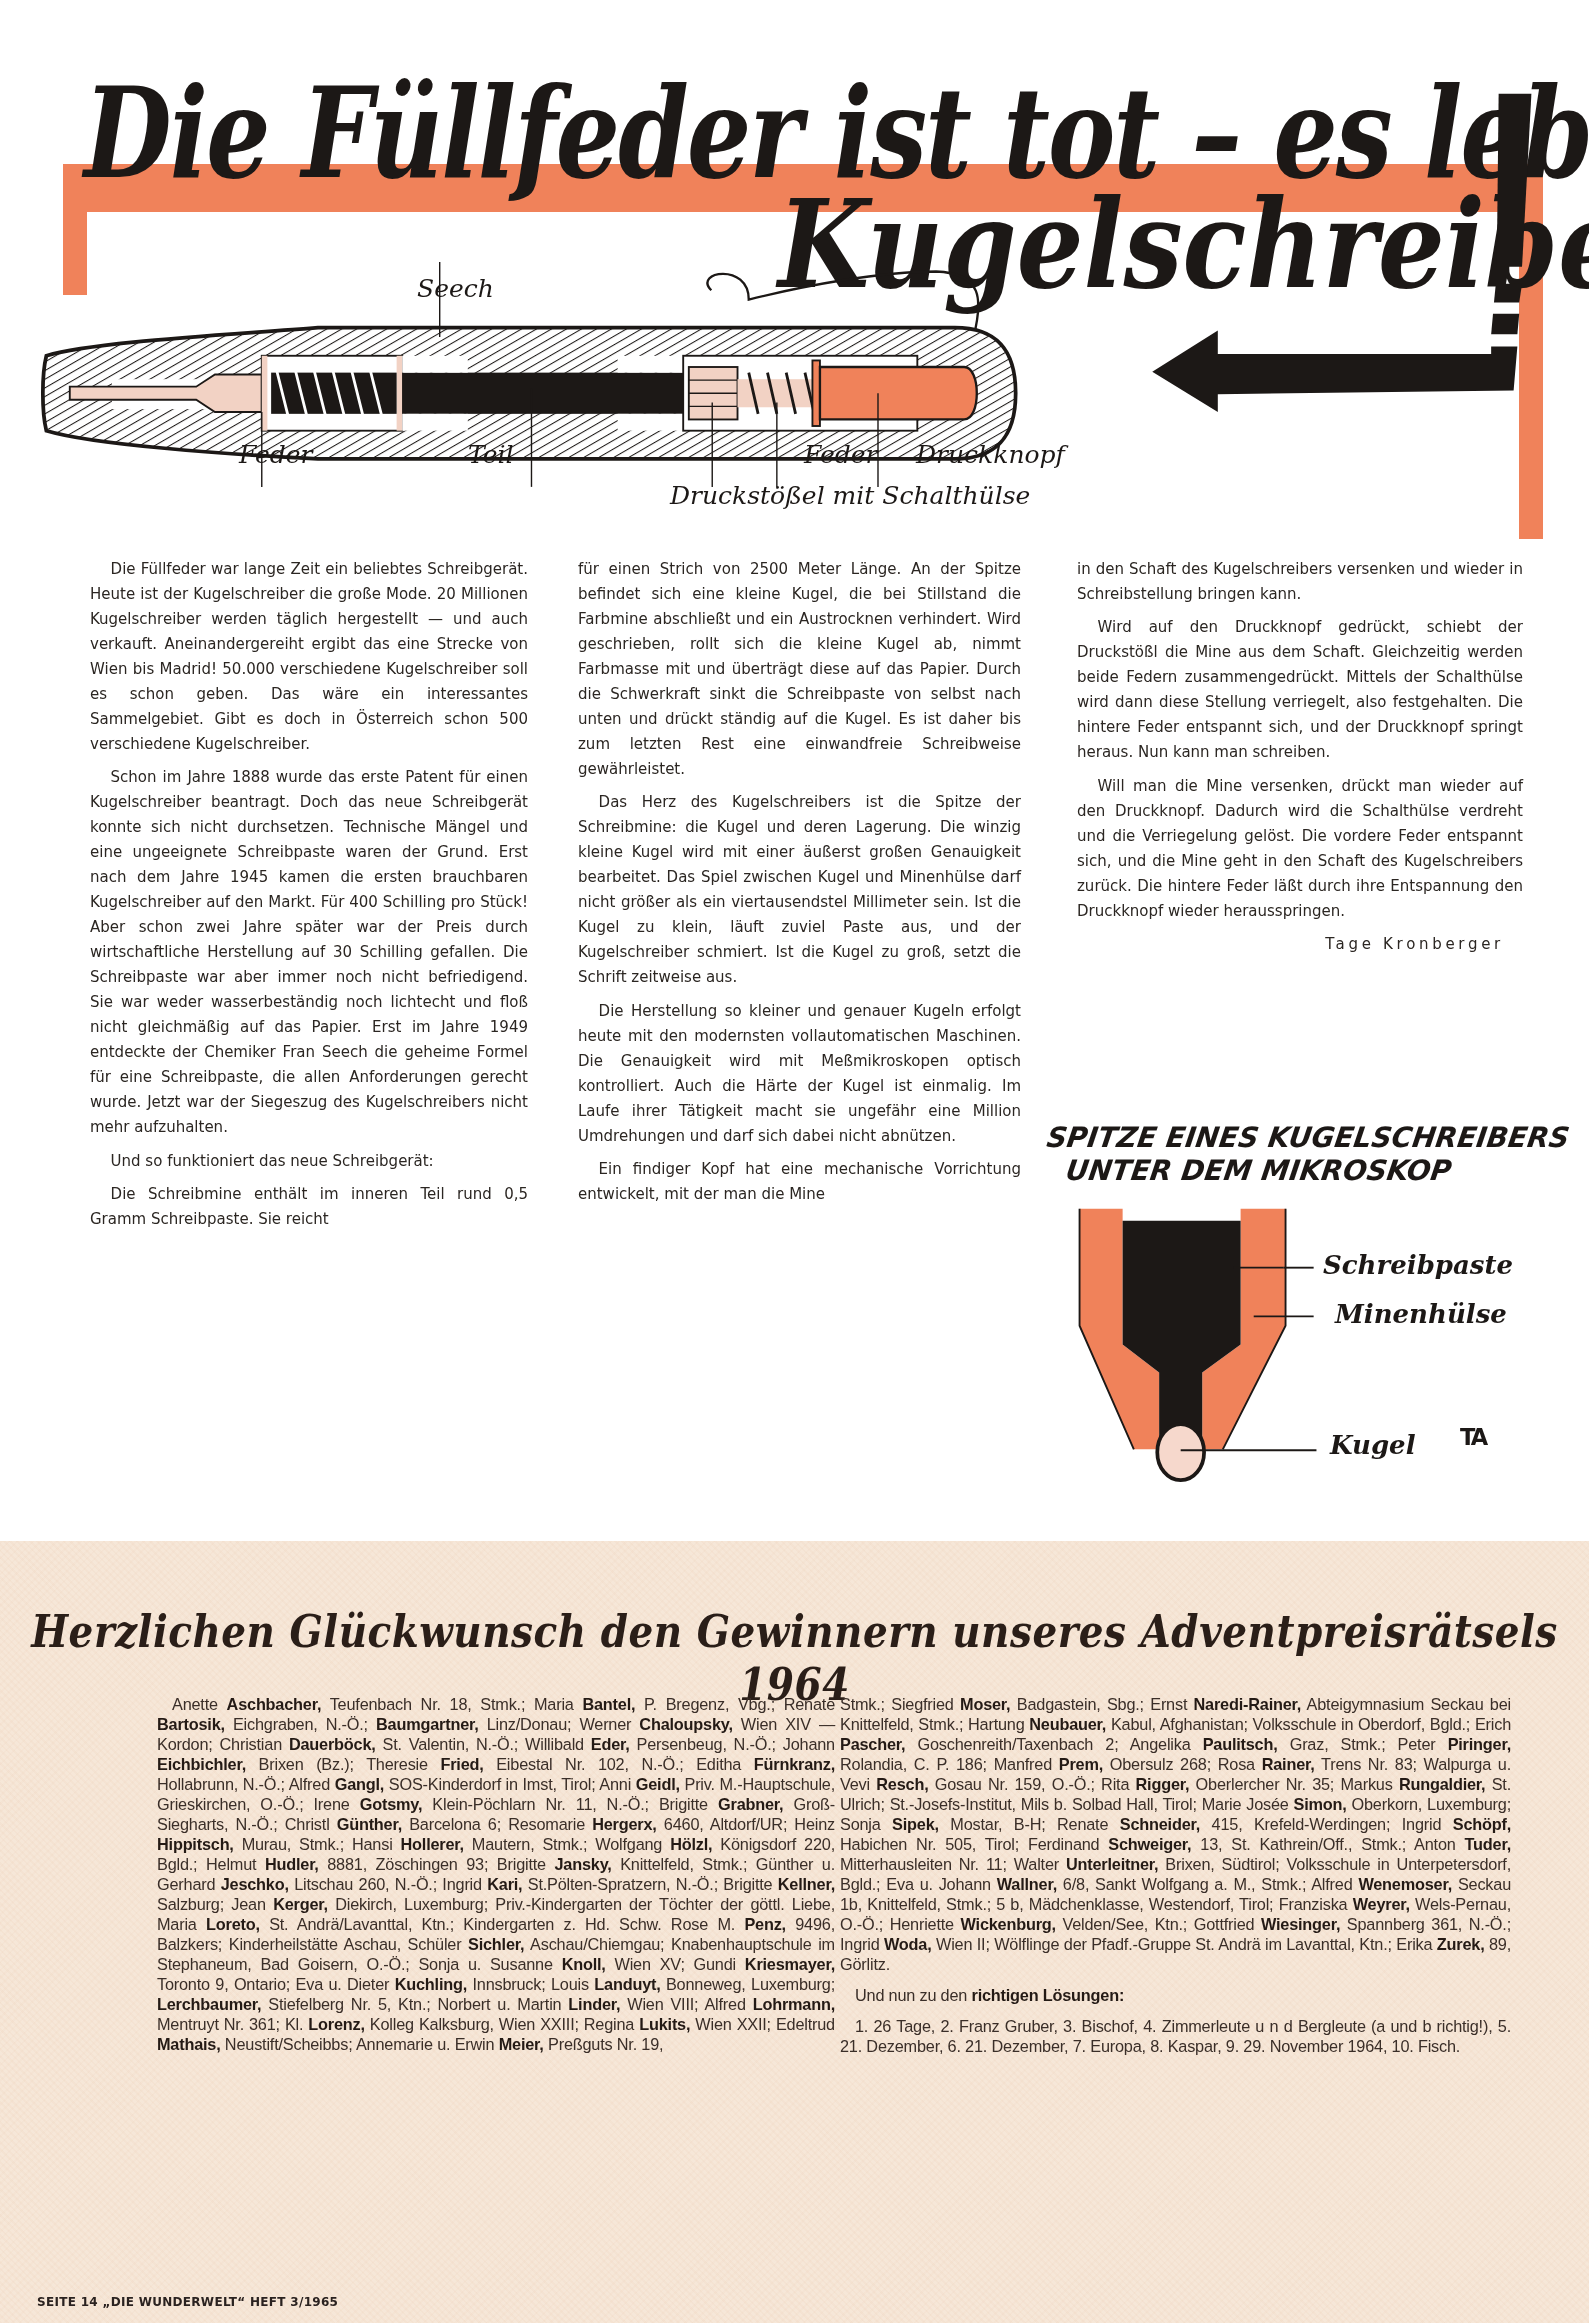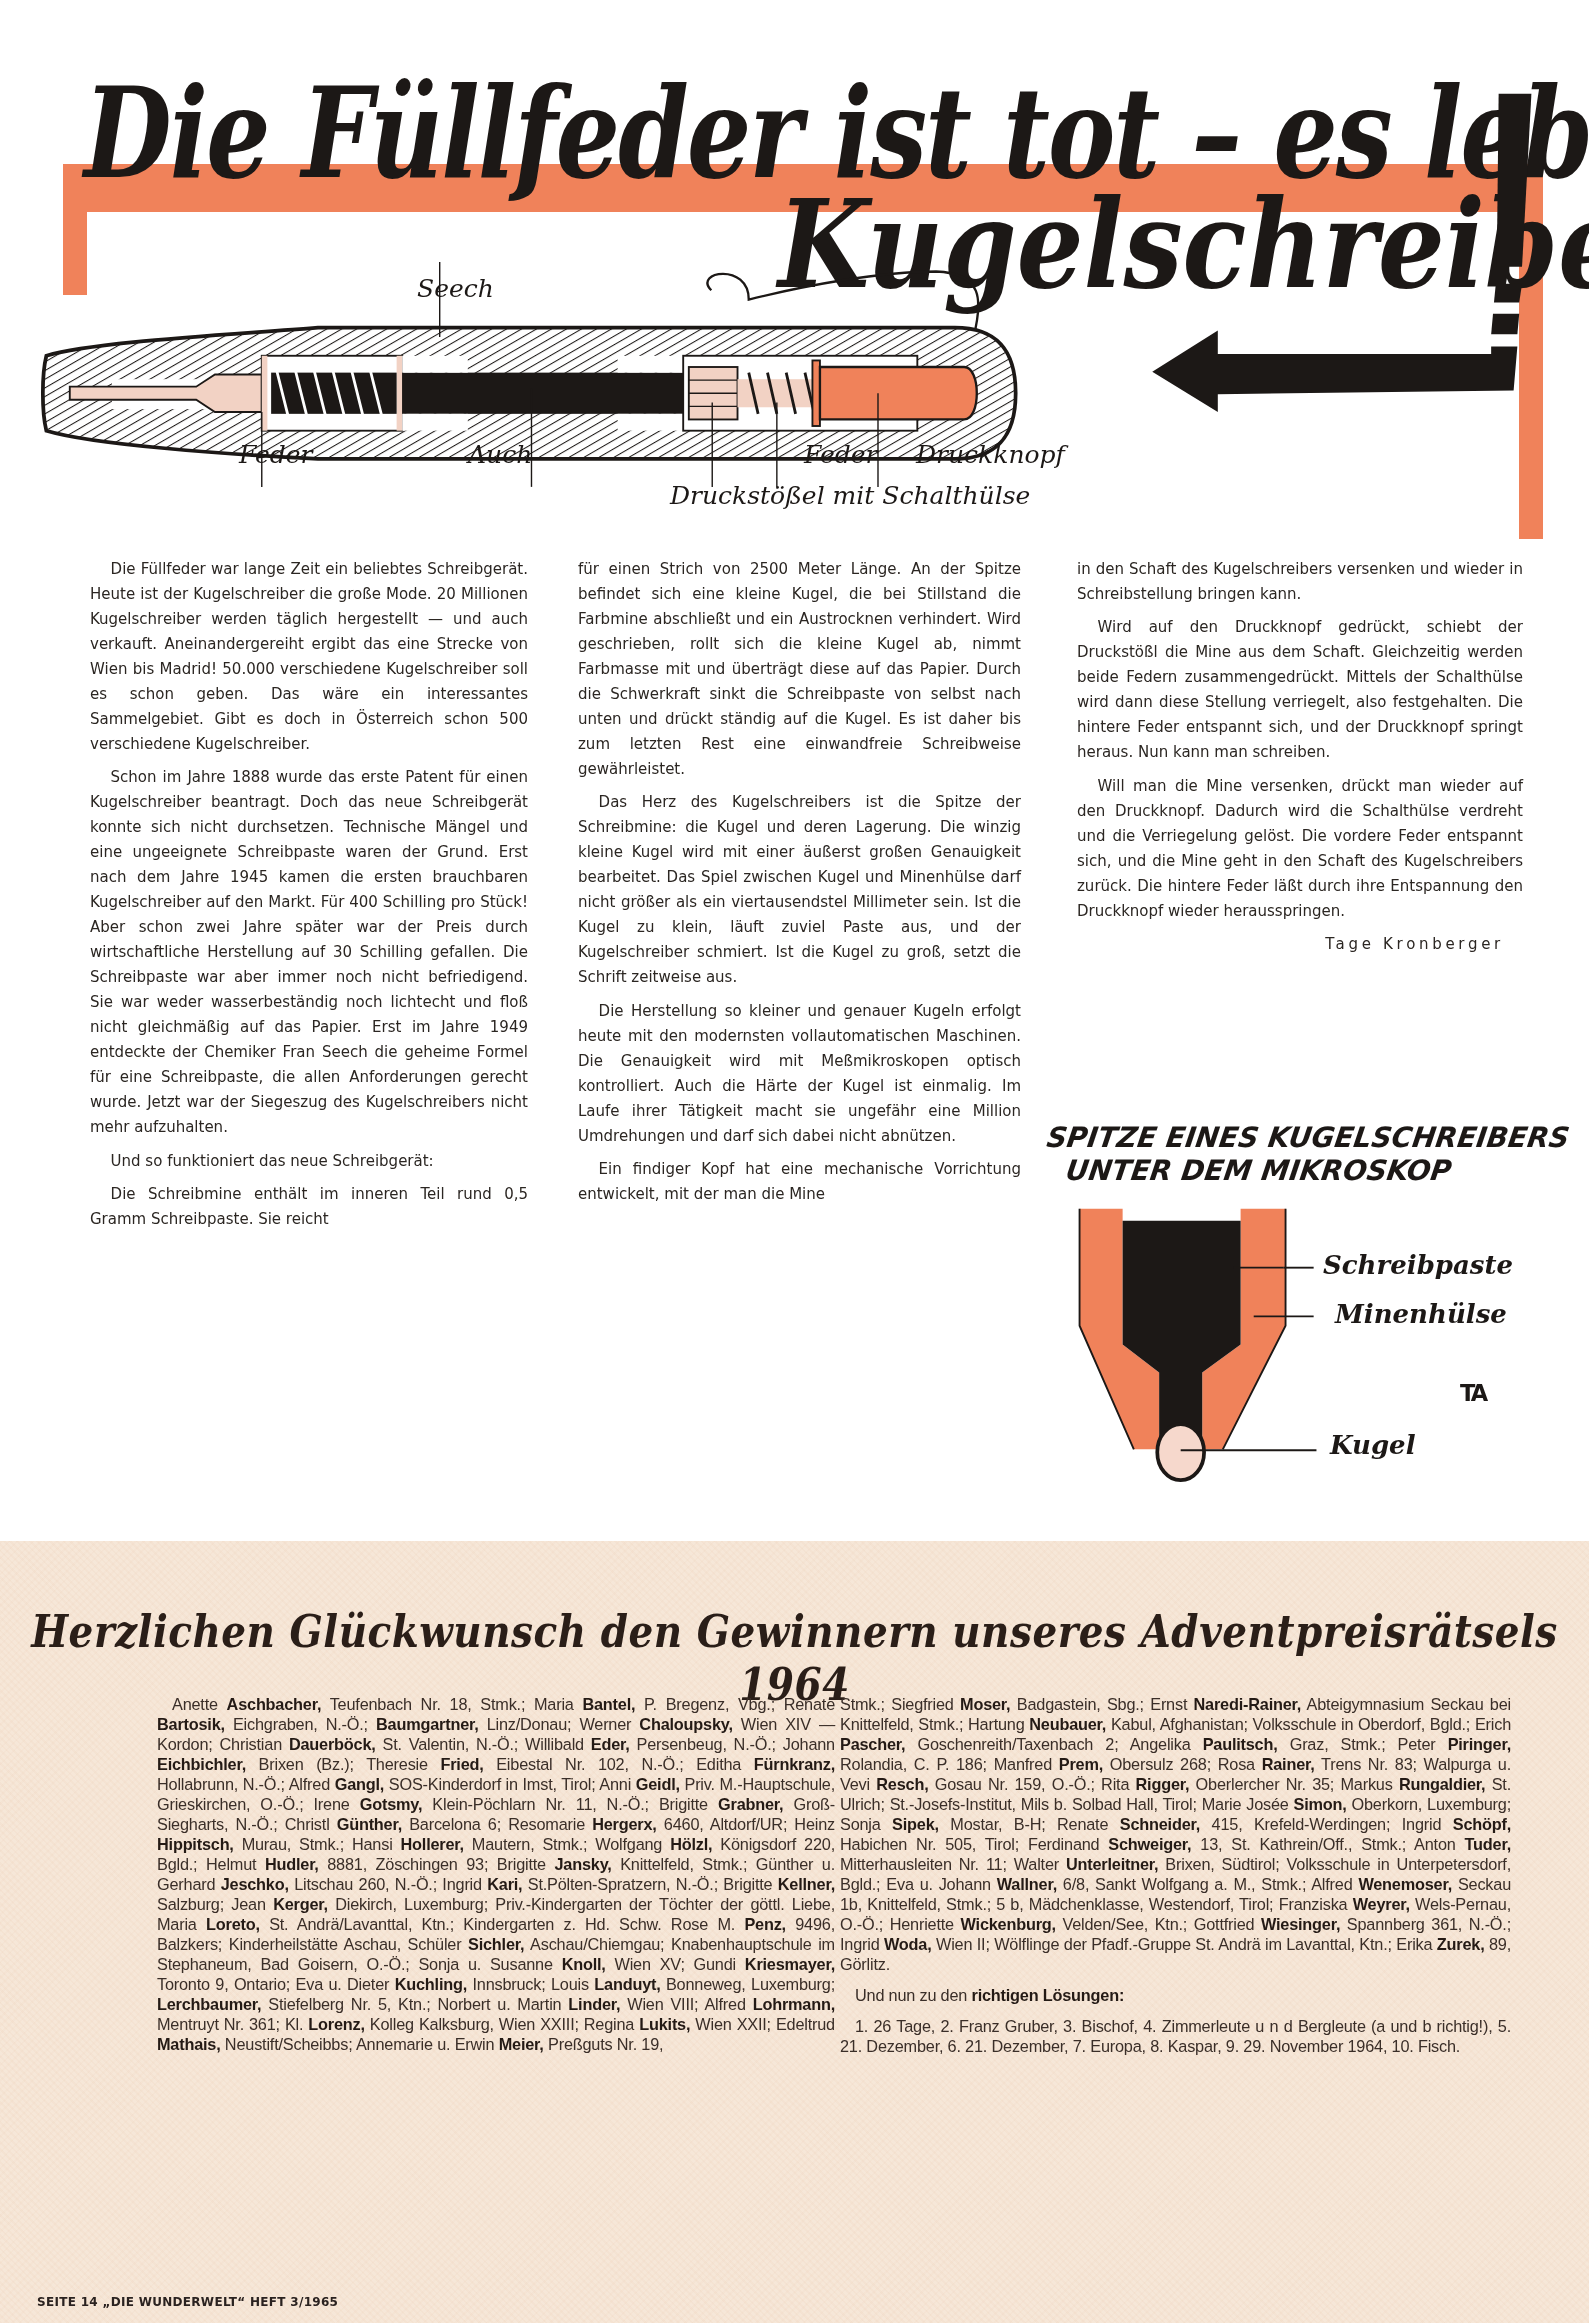--- a/index.html
+++ b/index.html
@@ -159,21 +159,21 @@
   <line x1="430" y1="0" x2="430" y2="80" stroke="#1c1816" stroke-width="1.5"></line>
   <line x1="240" y1="160" x2="240" y2="240" stroke="#1c1816" stroke-width="1.5"></line>
   <line x1="528" y1="135" x2="528" y2="240" stroke="#1c1816" stroke-width="1.5"></line>
   <line x1="721" y1="150" x2="721" y2="240" stroke="#1c1816" stroke-width="1.5"></line>
   <line x1="790" y1="150" x2="790" y2="240" stroke="#1c1816" stroke-width="1.5"></line>
   <line x1="898" y1="140" x2="898" y2="240" stroke="#1c1816" stroke-width="1.5"></line>
 </svg>
 
 <div class="abs pen-label" style="left:417px; top:274px;">Seech</div>
 <div class="abs pen-label" style="left:239px; top:440px;">Feder</div>
-<div class="abs pen-label" style="left:468px; top:440px;">Auch</div>
+<div class="abs pen-label" style="left:468px; top:440px;">Teil</div>
 <div class="abs pen-label" style="left:804px; top:440px;">Feder</div>
 <div class="abs pen-label" style="left:916px; top:440px;">Druckknopf</div>
 <div class="abs pen-label" style="left:670px; top:481px;">Druckstößel mit Schalthülse</div>
 
 <div id="col1" class="col">
   <p>Die Füllfeder war lange Zeit ein beliebtes Schreibgerät. Heute ist der Kugelschreiber die große Mode. 20 Millionen Kugelschreiber werden täglich hergestellt — und auch verkauft. Aneinandergereiht ergibt das eine Strecke von Wien bis Madrid! 50.000 verschiedene Kugelschreiber soll es schon geben. Das wäre ein interessantes Sammelgebiet. Gibt es doch in Österreich schon 500 verschiedene Kugelschreiber.</p>
   <p>Schon im Jahre 1888 wurde das erste Patent für einen Kugelschreiber beantragt. Doch das neue Schreibgerät konnte sich nicht durchsetzen. Technische Mängel und eine ungeeignete Schreibpaste waren der Grund. Erst nach dem Jahre 1945 kamen die ersten brauchbaren Kugelschreiber auf den Markt. Für 400 Schilling pro Stück! Aber schon zwei Jahre später war der Preis durch wirtschaftliche Herstellung auf 30 Schilling gefallen. Die Schreibpaste war aber immer noch nicht befriedigend. Sie war weder wasserbeständig noch lichtecht und floß nicht gleichmäßig auf das Papier. Erst im Jahre 1949 entdeckte der Chemiker Fran Seech die geheime Formel für eine Schreibpaste, die allen Anforderungen gerecht wurde. Jetzt war der Siegeszug des Kugelschreibers nicht mehr aufzuhalten.</p>
   <p>Und so funktioniert das neue Schreibgerät:</p>
   <p>Die Schreibmine enthält im inneren Teil rund 0,5 Gramm Schreibpaste. Sie reicht</p>
 </div>
@@ -204,21 +204,21 @@
 
   <line x1="176" y1="68" x2="230" y2="68" stroke="#1c1816" stroke-width="2"></line>
   <line x1="230" y1="68" x2="262" y2="68" stroke="#1c1816" stroke-width="2"></line>
   <line x1="198" y1="120" x2="262" y2="120" stroke="#1c1816" stroke-width="2"></line>
   <line x1="120" y1="263" x2="265" y2="263" stroke="#1c1816" stroke-width="2"></line>
 </svg>
 
 <div class="abs micro-label" style="left:1323px; top:1250px;">Schreibpaste</div>
 <div class="abs micro-label" style="left:1321px; top:1299px;margin-left:14px;">Minenhülse</div>
 <div class="abs micro-label" style="left:1330px; top:1430px;">Kugel</div>
-<div class="abs" style="left:1460px; top:1380px; font-family:'DejaVu Sans',sans-serif; font-weight:bold; font-size:22.5px; color:#1c1816; letter-spacing:-2.8px;">TA</div>
+<div class="abs" style="left:1460px; top:1424px; font-family:'DejaVu Sans',sans-serif; font-weight:bold; font-size:22.5px; color:#1c1816; letter-spacing:-2.8px;">TA</div>
 
 <div id="beige" class="abs"></div>
 
 <div id="winners-title" class="abs">Herzlichen Glückwunsch den Gewinnern unseres Adventpreisrätsels 1964</div>
 
 <div id="wcol1" class="wcol"><span>Anette <b>Aschbacher,</b> Teufenbach Nr. 18, Stmk.; </span><span>Maria <b>Bantel,</b> P. Bregenz, Vbg.; </span><span>Renate <b>Bartosik,</b> Eichgraben, N.-Ö.; </span><span><b>Baumgartner,</b> Linz/Donau; </span><span>Werner <b>Chaloupsky,</b> Wien XIV — Kordon; </span><span>Christian <b>Dauerböck,</b> St. Valentin, N.-Ö.; </span><span>Willibald <b>Eder,</b> Persenbeug, N.-Ö.; </span><span>Johann <b>Eichbichler,</b> Brixen (Bz.); </span><span>Theresie <b>Fried,</b> Eibestal Nr. 102, N.-Ö.; </span><span>Editha <b>Fürnkranz,</b> Hollabrunn, N.-Ö.; </span><span>Alfred <b>Gangl,</b> SOS-Kinderdorf in Imst, Tirol; </span><span>Anni <b>Geidl,</b> Priv. M.-Hauptschule, Grieskirchen, O.-Ö.; </span><span>Irene <b>Gotsmy,</b> Klein-Pöchlarn Nr. 11, N.-Ö.; </span><span>Brigitte <b>Grabner,</b> Groß-Siegharts, N.-Ö.; </span><span>Christl <b>Günther,</b> Barcelona 6; </span><span>Resomarie <b>Hergerx,</b> 6460, Altdorf/UR; </span><span>Heinz <b>Hippitsch,</b> Murau, Stmk.; </span><span>Hansi <b>Hollerer,</b> Mautern, Stmk.; </span><span>Wolfgang <b>Hölzl,</b> Königsdorf 220, Bgld.; </span><span>Helmut <b>Hudler,</b> 8881, Zöschingen 93; </span><span>Brigitte <b>Jansky,</b> Knittelfeld, Stmk.; </span><span>Günther u. Gerhard <b>Jeschko,</b> Litschau 260, N.-Ö.; </span><span>Ingrid <b>Kari,</b> St.Pölten-Spratzern, N.-Ö.; </span><span>Brigitte <b>Kellner,</b> Salzburg; </span><span>Jean <b>Kerger,</b> Diekirch, Luxemburg; </span><span>Priv.-Kindergarten der Töchter der göttl. Liebe, Maria <b>Loreto,</b> St. Andrä/Lavanttal, Ktn.; </span><span>Kindergarten z. Hd. Schw. Rose M. <b>Penz,</b> 9496, Balzkers; </span><span>Kinderheilstätte Aschau, Schüler <b>Sichler,</b> Aschau/Chiemgau; </span><span>Knabenhauptschule im Stephaneum, Bad Goisern, O.-Ö.; Sonja u. Susanne <b>Knoll,</b> Wien XV; </span><span>Gundi <b>Kriesmayer,</b> Toronto 9, Ontario; </span><span>Eva u. Dieter <b>Kuchling,</b> Innsbruck; </span><span>Louis <b>Landuyt,</b> Bonneweg, Luxemburg; </span><span><b>Lerchbaumer,</b> Stiefelberg Nr. 5, Ktn.; </span><span>Norbert u. Martin <b>Linder,</b> Wien VIII; </span><span>Alfred <b>Lohrmann,</b> Mentruyt Nr. 361; </span><span>Kl. <b>Lorenz,</b> Kolleg Kalksburg, Wien XXIII; </span><span>Regina <b>Lukits,</b> Wien XXII; </span><span>Edeltrud <b>Mathais,</b> Neustift/Scheibbs; </span><span>Annemarie u. Erwin <b>Meier,</b> Preßguts Nr. 19,</span></div>
 
 <div id="wcol2" class="wcol">
   <p id="wcol2-list"><span>Stmk.; Siegfried <b>Moser,</b> Badgastein, Sbg.; </span><span>Ernst <b>Naredi-Rainer,</b> Abteigymnasium Seckau bei Knittelfeld, Stmk.; </span><span>Hartung <b>Neubauer,</b> Kabul, Afghanistan; </span><span>Volksschule in Oberdorf, Bgld.; Erich <b>Pascher,</b> Goschenreith/Taxenbach 2; </span><span>Angelika <b>Paulitsch,</b> Graz, Stmk.; </span><span>Peter <b>Piringer,</b> Rolandia, C. P. 186; </span><span>Manfred <b>Prem,</b> Obersulz 268; </span><span>Rosa <b>Rainer,</b> Trens Nr. 83; </span><span>Walpurga u. Vevi <b>Resch,</b> Gosau Nr. 159, O.-Ö.; </span><span>Rita <b>Rigger,</b> Oberlercher Nr. 35; </span><span>Markus <b>Rungaldier,</b> St. Ulrich; </span><span>St.-Josefs-Institut, Mils b. Solbad Hall, Tirol; Marie Josée <b>Simon,</b> Oberkorn, Luxemburg; </span><span>Sonja <b>Sipek,</b> Mostar, B-H; </span><span>Renate <b>Schneider,</b> 415, Krefeld-Werdingen; </span><span>Ingrid <b>Schöpf,</b> Habichen Nr. 505, Tirol; </span><span>Ferdinand <b>Schweiger,</b> 13, St. Kathrein/Off., Stmk.; </span><span>Anton <b>Tuder,</b> Mitterhausleiten Nr. 11; </span><span>Walter <b>Unterleitner,</b> Brixen, Südtirol; </span><span>Volksschule in Unterpetersdorf, Bgld.; Eva u. Johann <b>Wallner,</b> 6/8, Sankt Wolfgang a. M., Stmk.; </span><span>Alfred <b>Wenemoser,</b> Seckau 1b, Knittelfeld, Stmk.; </span><span>5 b, Mädchenklasse, Westendorf, Tirol; Franziska <b>Weyrer,</b> Wels-Pernau, O.-Ö.; </span><span>Henriette <b>Wickenburg,</b> Velden/See, Ktn.; </span><span>Gottfried <b>Wiesinger,</b> Spannberg 361, N.-Ö.; </span><span>Ingrid <b>Woda,</b> Wien II; </span><span>Wölflinge der Pfadf.-Gruppe St. Andrä im Lavanttal, Ktn.; Erika <b>Zurek,</b> 89, Görlitz.</span></p>
   <p class="ind"><span>Und nun zu den </span><b>richtigen Lösungen:</b></p>

